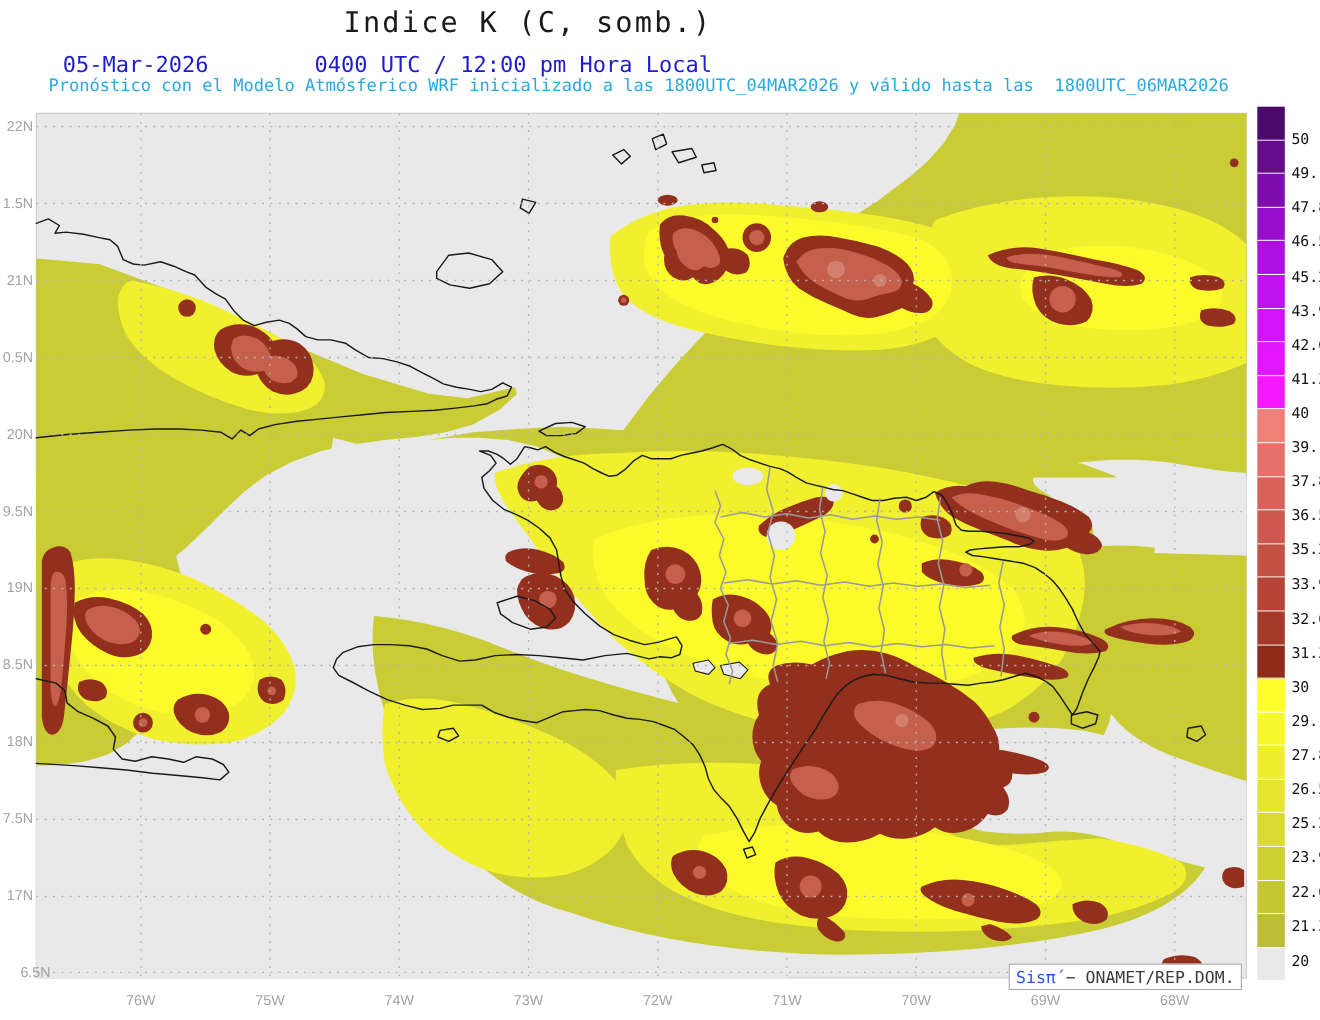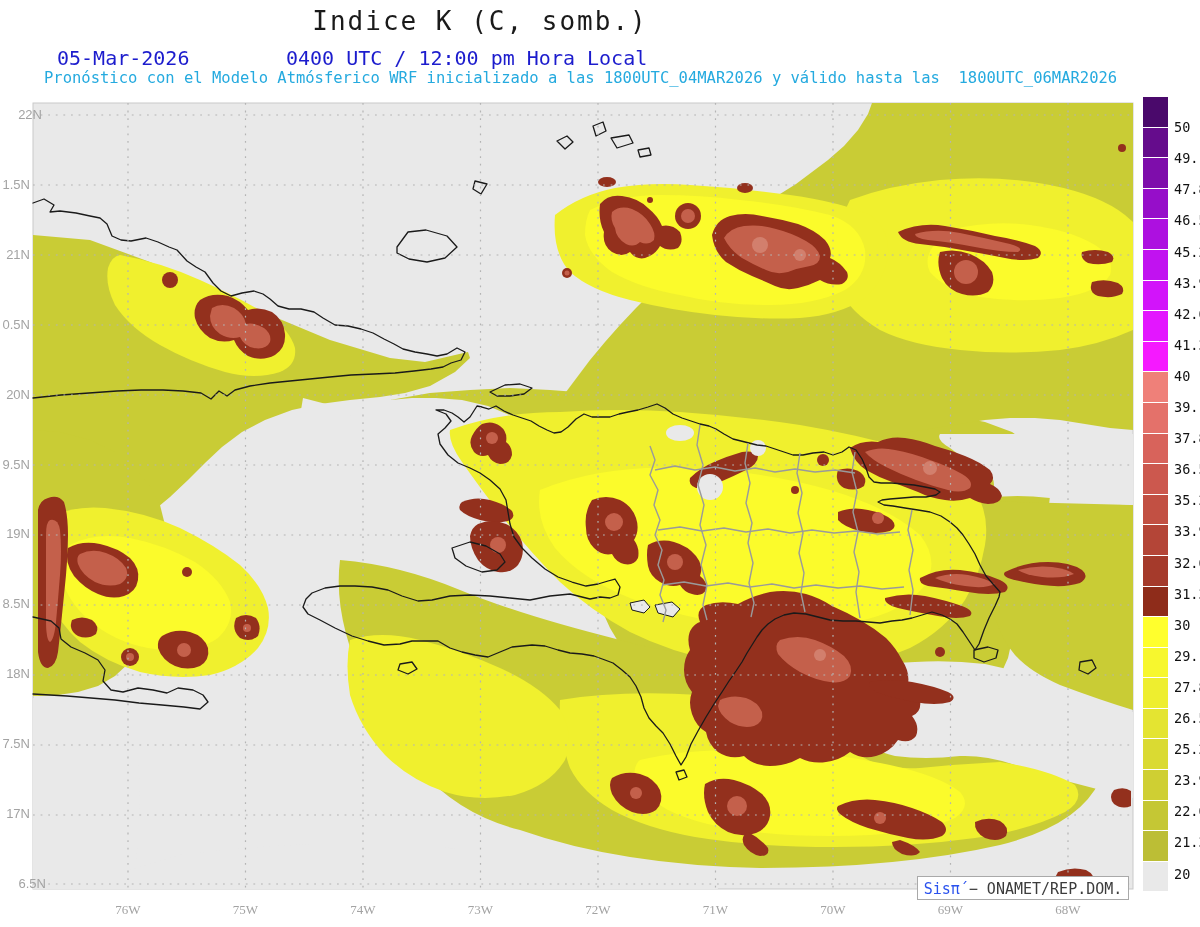--- a/index.html
+++ b/index.html
@@ -8,21 +8,21 @@
   .title{position:absolute;top:6px;left:0;width:960px;text-align:center;
          font-size:26px;letter-spacing:2px;color:#1a1a1a;white-space:pre;}
   .subline{position:absolute;top:46px;left:0;width:1200px;font-size:20px;color:#1c1ccd;white-space:pre;}
   .subline .date{position:absolute;left:57px;top:0;}
   .subline .utc{position:absolute;left:286px;top:0;}
   .forecast{position:absolute;top:69px;left:44px;font-size:15.5px;color:#25aadf;white-space:pre;}
   .mapwrap{position:absolute;left:0;top:0;}
   .latlab{position:absolute;width:30px;text-align:right;font-size:13px;color:#a3a3a3;
           font-family:"Liberation Sans",sans-serif;}
   .lonlab{position:absolute;width:40px;text-align:center;font-size:13px;color:#a3a3a3;
-          font-family:Liberation Serif, serif;}
+          font-family:Liberation Sans, sans-serif;}
   .cbar{position:absolute;left:1143px;top:97px;width:25px;}
   .cbar .cell{width:25px;height:29.6px;border-bottom:1.5px solid #ffffff;}
   .cbarlab{position:absolute;left:1174px;font-size:13.5px;color:#111111;
            font-family:"DejaVu Sans Mono",monospace;}
   .wmark{position:absolute;left:917px;top:876px;width:212px;height:24px;background:#ffffff;
          border:1px solid #a9a9a9;font-size:15px;line-height:24px;text-align:center;
          box-sizing:border-box;white-space:pre;}
   .wmark .app{color:#2a52ee;text-align:right;}
   .wmark .org{color:#3c3c3c;}
 </style>
@@ -220,21 +220,21 @@
           <line x1="33" y1="605" x2="1133" y2="605"></line>
       <line x1="33" y1="675" x2="1133" y2="675"></line>
           <line x1="33" y1="745" x2="1133" y2="745"></line>
       <line x1="33" y1="815" x2="1133" y2="815"></line>
           <line x1="33" y1="884" x2="1133" y2="884"></line>
     </g>
   </svg>
   </div>
 
   <div id="lat-axis">
-      <span class="latlab" style="left: 0px; top: 107px; padding-left: 12px;">22N</span>
+      <span class="latlab" style="left: 0px; top: 107px;">22N</span>
       <span class="latlab" style="left: 0px; top: 176.9px;">1.5N</span>
       <span class="latlab" style="left: 0px; top: 246.8px;">21N</span>
       <span class="latlab" style="left: 0px; top: 316.7px;">0.5N</span>
       <span class="latlab" style="left: 0px; top: 386.6px;">20N</span>
       <span class="latlab" style="left: 0px; top: 456.5px;">9.5N</span>
       <span class="latlab" style="left: 0px; top: 526.4px;">19N</span>
       <span class="latlab" style="left: 0px; top: 596.3px;">8.5N</span>
       <span class="latlab" style="left: 0px; top: 666.2px;">18N</span>
       <span class="latlab" style="left: 0px; top: 736.1px;">7.5N</span>
       <span class="latlab" style="left: 0px; top: 806px;">17N</span>

